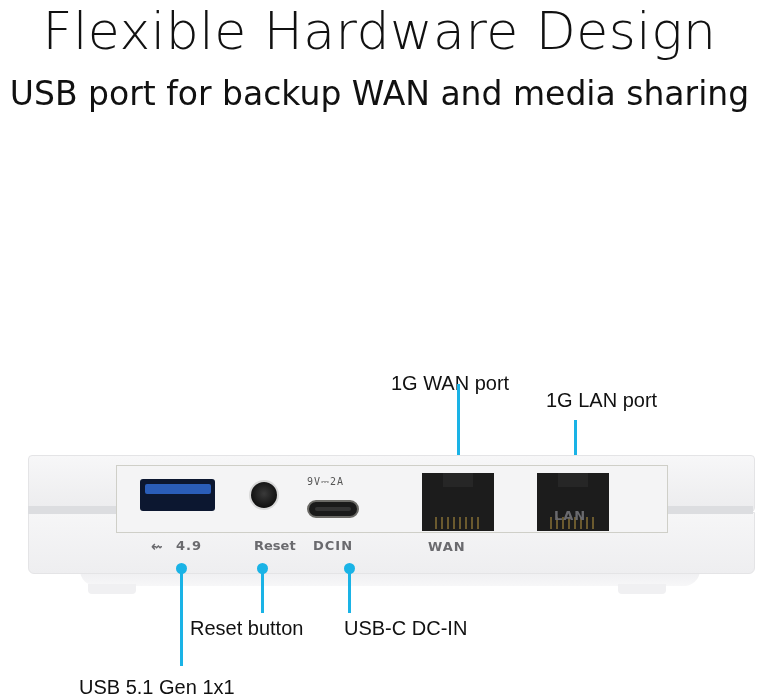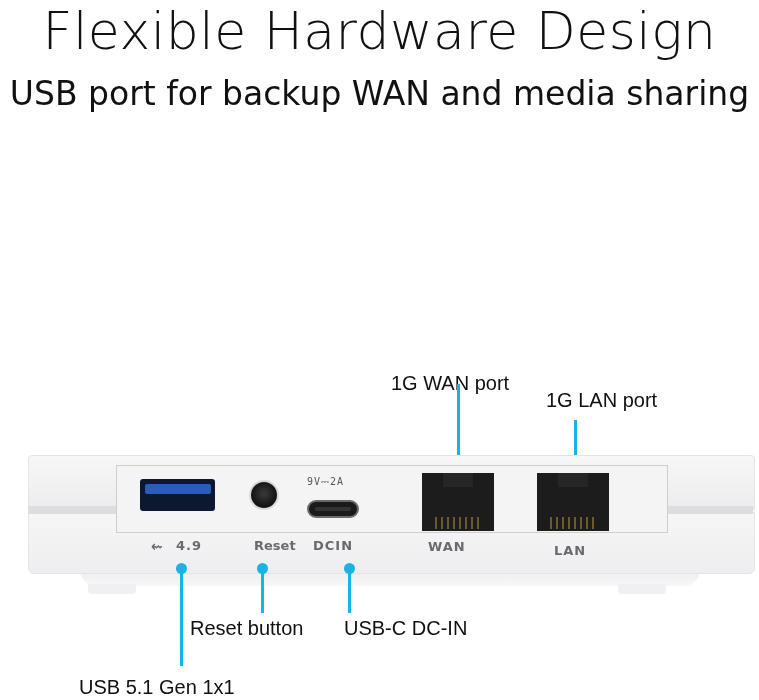--- a/index.html
+++ b/index.html
@@ -66,21 +66,21 @@
 
   <div class="rj45" style="left:537px; top:473px;"></div>
   <div class="rj45-notch" style="left:558px; top:473px; background:#262626;"></div>
   <div class="rj45-pins" style="left:550px; top:517px;"></div>
 
   <div class="dev-label" style="left:151px; top:538px; font-size:14px;">⇜</div>
   <div class="dev-label" style="left:176px; top:538px;">4.9</div>
   <div class="dev-label" style="left:254px; top:538px; letter-spacing:0;">Reset</div>
   <div class="dev-label" style="left:313px; top:538px;">DCIN</div>
   <div class="dev-label" style="left:428px; top:539px;">WAN</div>
-  <div class="dev-label" style="left:554px; top:543px;">LAN</div>
+  <div class="dev-label" style="left:554px; top:508px;">LAN</div>
 </div>
 
 <div class="dot" style="left:176px; top:563px;"></div>
 <div class="line" style="left:180px; top:568px; height:98px;"></div>
 <div class="callout" style="left:79px; top:676px;">USB 5.1 Gen 1x1</div>
 
 <div class="dot" style="left:257px; top:563px;"></div>
 <div class="line" style="left:261px; top:568px; height:45px;"></div>
 <div class="callout" style="left:190px; top:617px;">Reset button</div>
 

